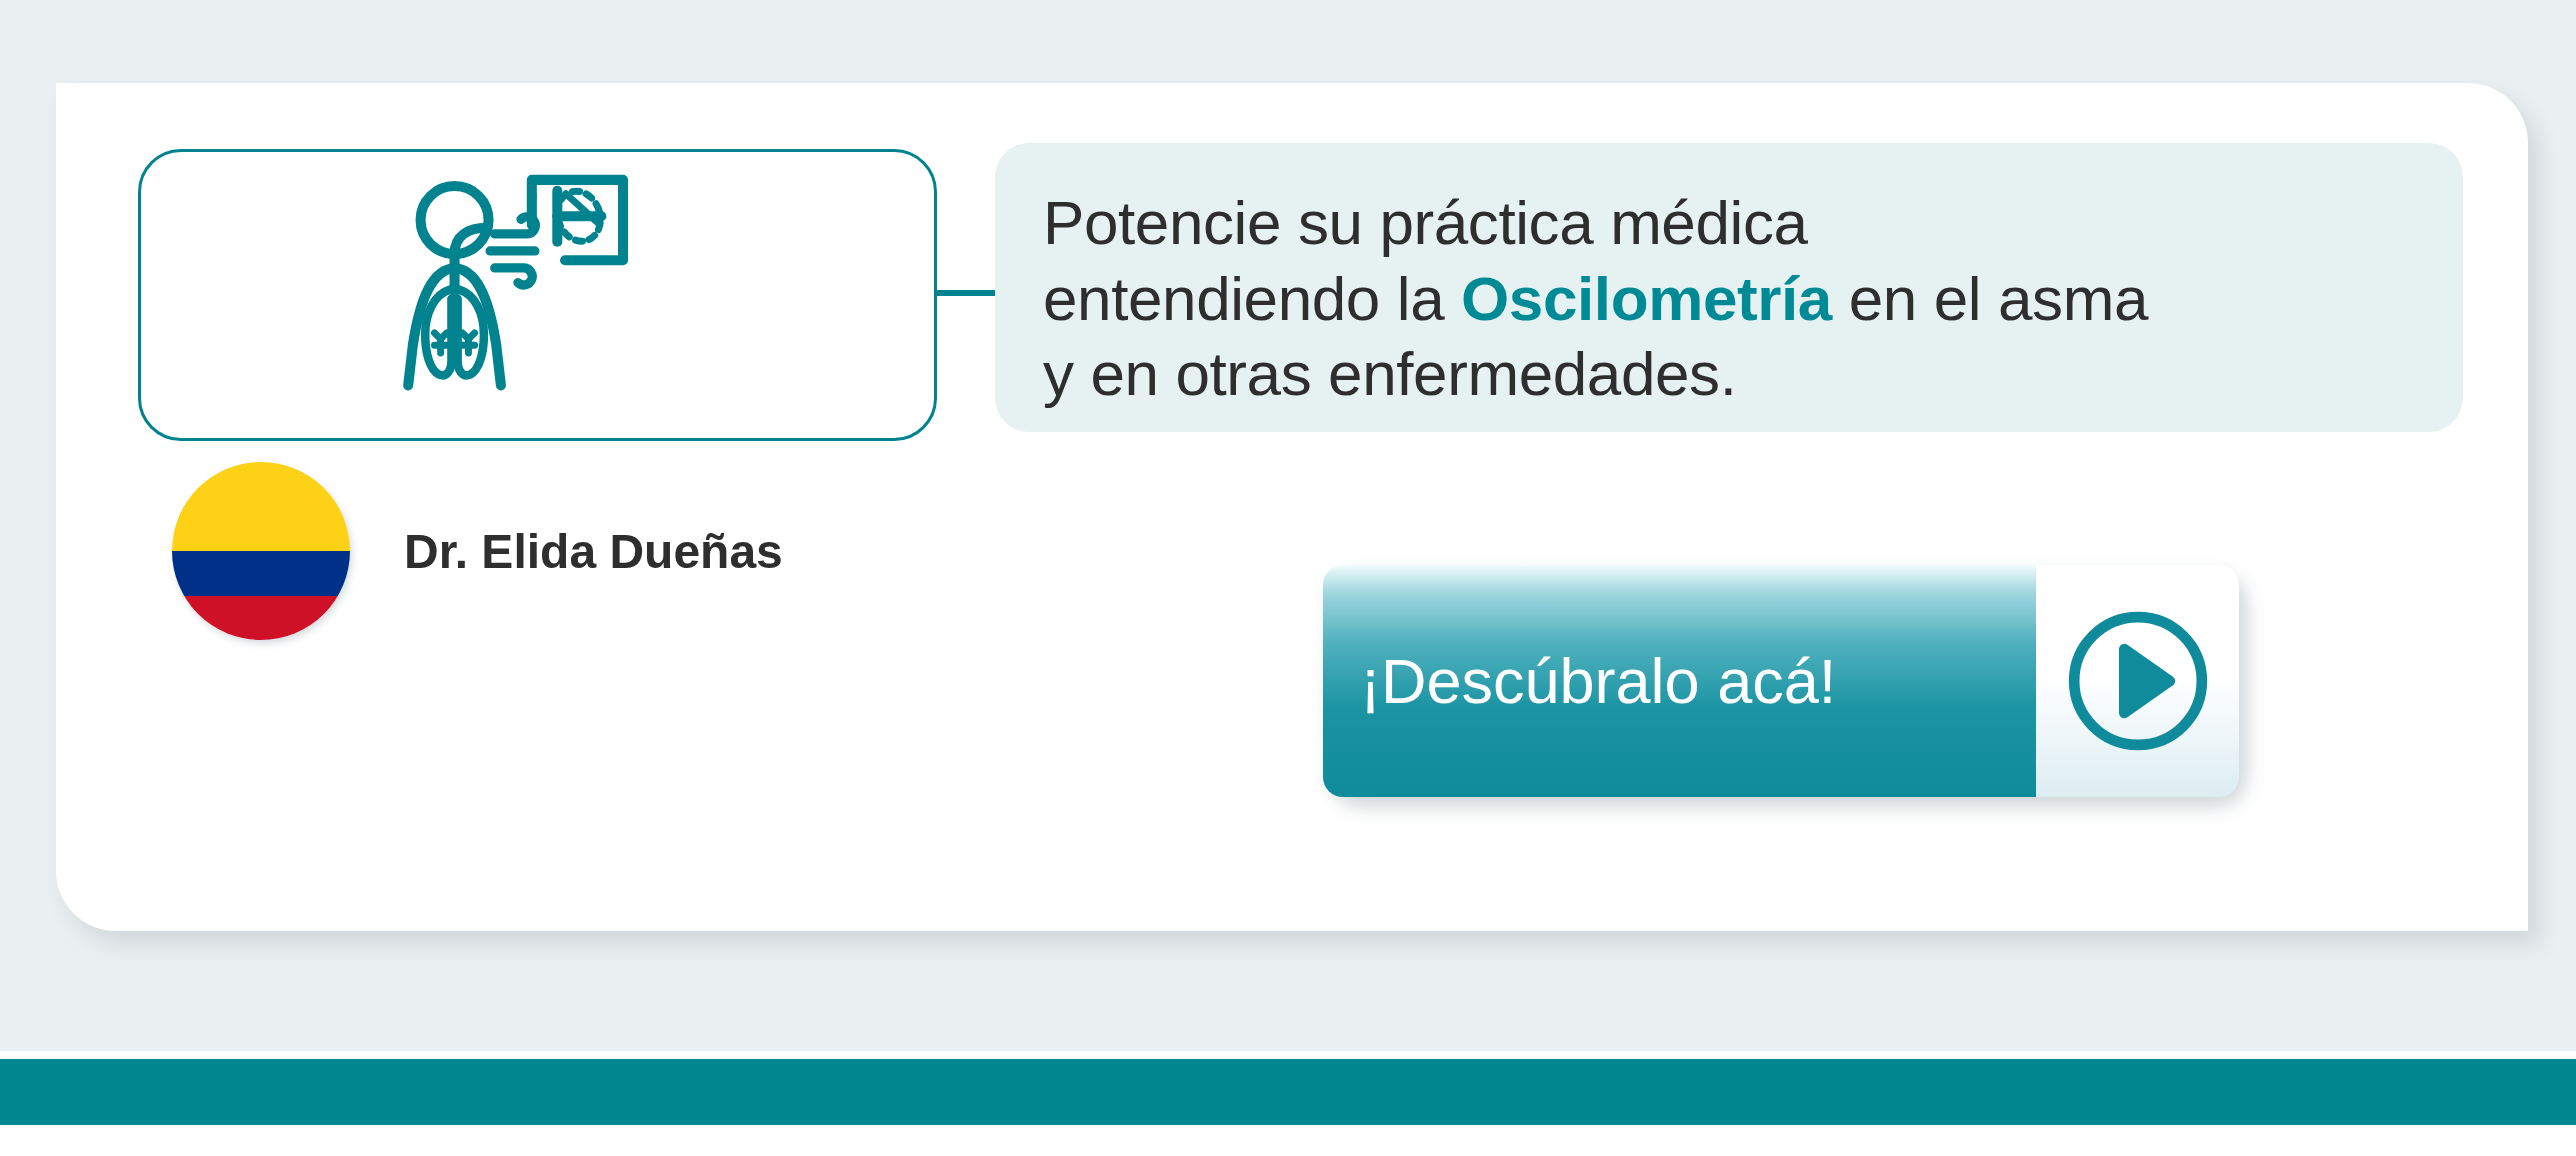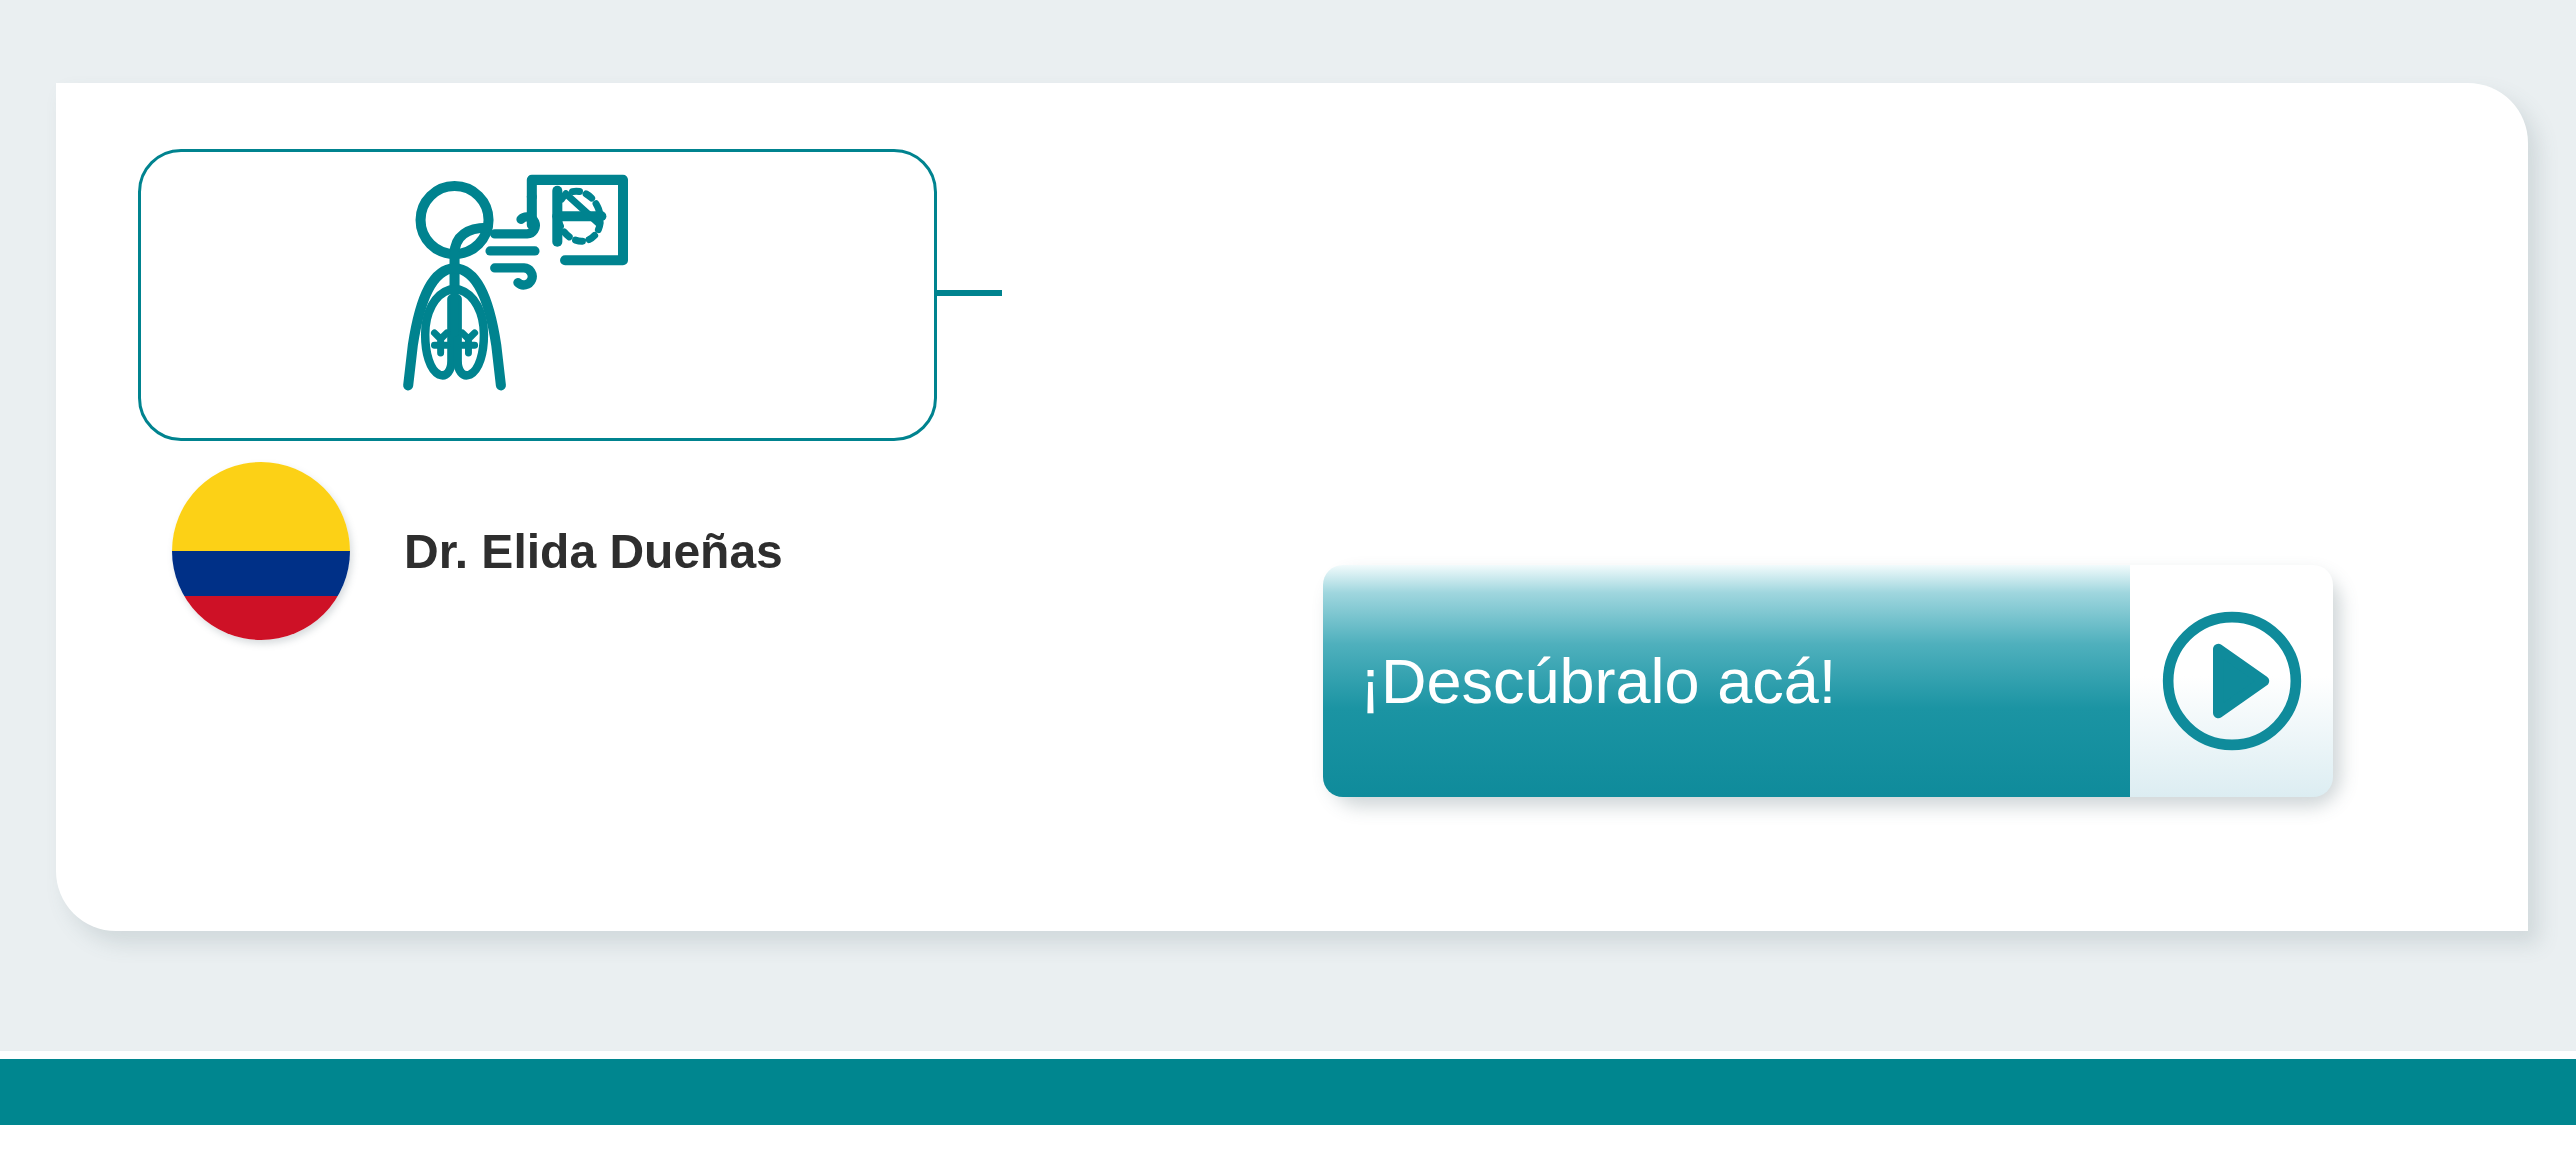--- a/index.html
+++ b/index.html
@@ -135,21 +135,21 @@
     color: #2e2e2e;
     font-weight: 700;
     white-space: nowrap;
   }
 
   
   #cta-button {
     position: absolute;
     left: 1267px;
     top: 482px;
-    width: 1010px;
+    width: 916px;
     height: 232px;
     border-radius: 31px;
     background: linear-gradient(180deg, #56b3bf 0%, #3ba5b2 40%, #2095a4 100%);
     box-shadow: 7.7px 9.3px 17px rgba(70, 95, 105, 0.25);
     box-sizing: border-box;
     display: flex;
     cursor: pointer;
   }
   #cta-surface {
     flex: 1 1 auto;
@@ -230,20 +230,23 @@
           <path d="M82 158 L82 214"></path>
           <path d="M64 222 L64 240 M56 230 L72 230 M64 222 L56 214 M64 222 L72 214" stroke-width="9"></path>
           <path d="M100 222 L100 240 M92 230 L108 230 M100 222 L92 214 M100 222 L108 214" stroke-width="9"></path>
         </g>
       </svg>
     </div>
   </div>
 
   <div id="connector"></div>
 
+  <div id="headline-panel">
+    <p id="headline"><span>Potencie su práctica médica</span><br><span>entendiendo la </span><span class="accent">Oscilometría</span><span> en el asma</span><br><span>y en otras enfermedades.</span></p>
+  </div>
 
   <div id="speakers">
 
     <div class="speaker-row">
       <div class="flag">
         <div class="band-yellow"></div>
         <div class="band-blue"></div>
         <div class="band-red"></div>
       </div>
       <div class="speaker-name">Dr. Elida Dueñas</div>

